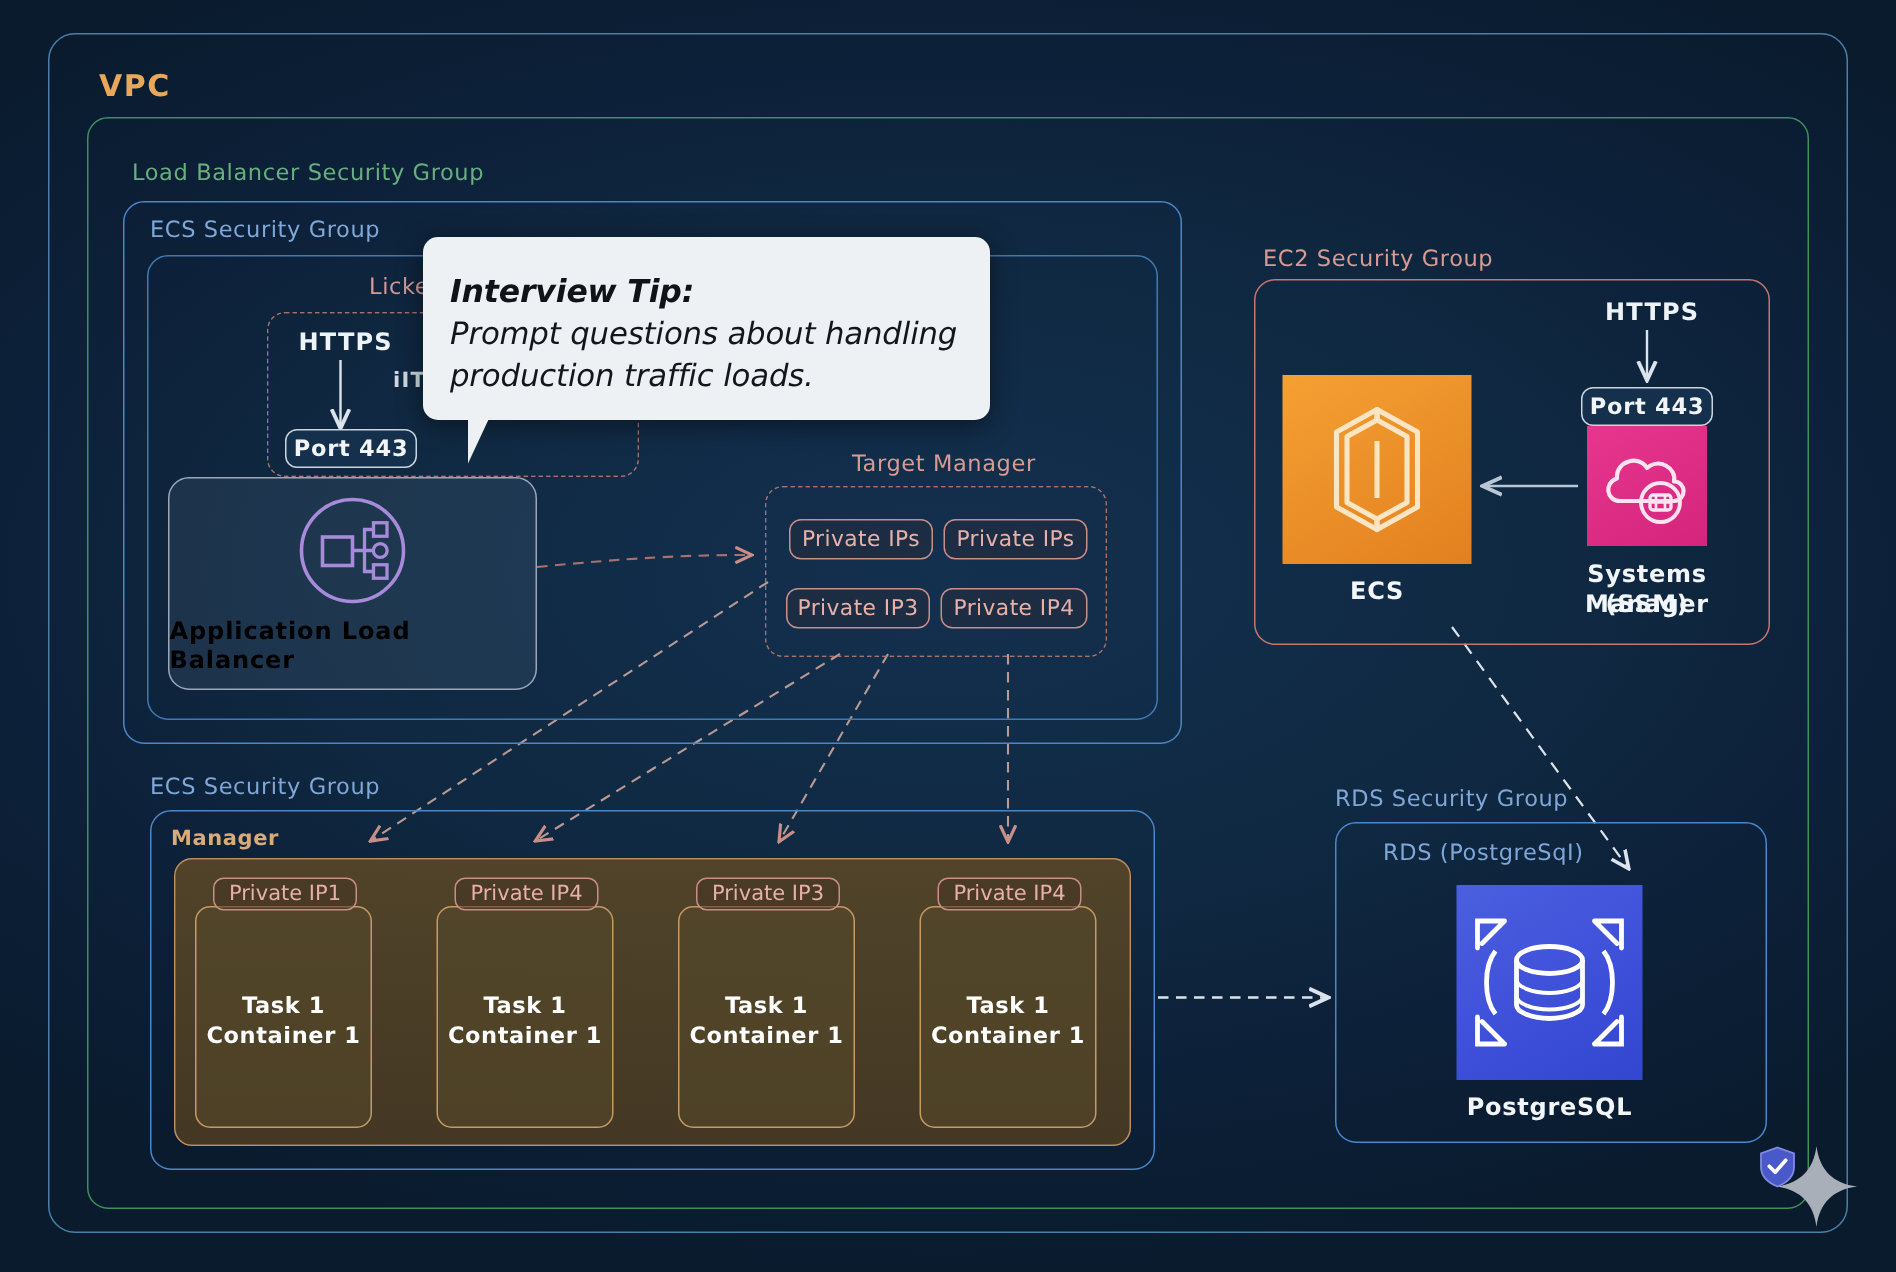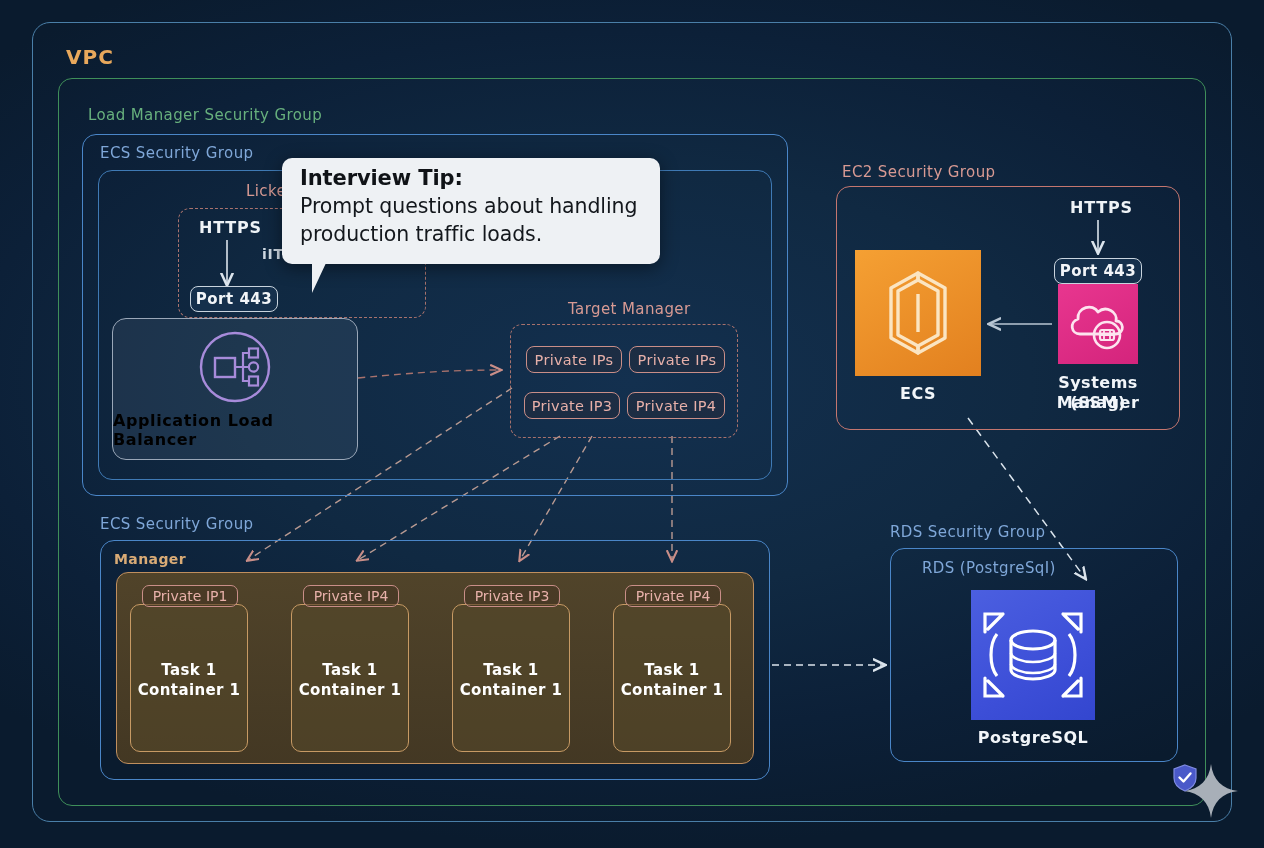--- a/index.html
+++ b/index.html
@@ -134,22 +134,23 @@
     color: #f2f6fa; font-size: 16px; font-weight: 700;
     letter-spacing: 0.5px; line-height: 20px;
   }
 
   
   .callout {
     position: absolute;
     background: #eef1f4;
     border-radius: 10px;
     box-shadow: 0 4px 18px rgba(0,0,0,0.45);
-    padding: 6px 18px 16px 18px;
+    padding: 22px 18px 16px 18px;
     z-index: 60;
+    font-style: italic;
   }
   .callout-title {
     color: #101317; font-size: 21px; font-weight: 700;
     line-height: 28px; letter-spacing: -0.1px;
   }
   .callout-body {
     color: #13171c; font-size: 20.5px; font-weight: 400;
     line-height: 28px; letter-spacing: -0.1px;
   }
   .callout-tail {
@@ -197,21 +198,21 @@
 
     <line x1="772" y1="665" x2="884" y2="665" stroke="#dbe4ec" stroke-width="1.6" stroke-dasharray="7 5" marker-end="url(#ahWhite)"></line>
 
     <path d="M968 418 L 1085 578" fill="none" stroke="#dbe4ec" stroke-width="1.5" stroke-dasharray="8 6" marker-end="url(#ahWhite)"></path>
   </svg>
 
   <div class="box outer-vpc" style="left:32px; top:22px; width:1200px; height:800px;"></div>
   <div class="box-label lbl-vpc" style="left:66px; top:45px;">VPC</div>
 
   <div class="box lb-sg" style="left:58px; top:78px; width:1148px; height:728px;"></div>
-  <div class="box-label lbl-green" style="left:88px; top:106px;">Load Manager Security Group</div>
+  <div class="box-label lbl-green" style="left:88px; top:106px;">Load Balancer Security Group</div>
 
   <div class="box ecs-sg" style="left:82px; top:134px; width:706px; height:362px;"></div>
   <div class="box-label lbl-blue" style="left:100px; top:144px;">ECS Security Group</div>
 
   <div class="box listener-inner" style="left:98px; top:170px; width:674px; height:310px;"></div>
   <div class="box-label lbl-pink" style="left:246px; top:182px;">Licken</div>
 
   <div class="dashed-box" style="left:178px; top:208px; width:248px; height:110px;"></div>
 
   <div class="plain-label" style="left:199px; top:218px;">HTTPS</div>

